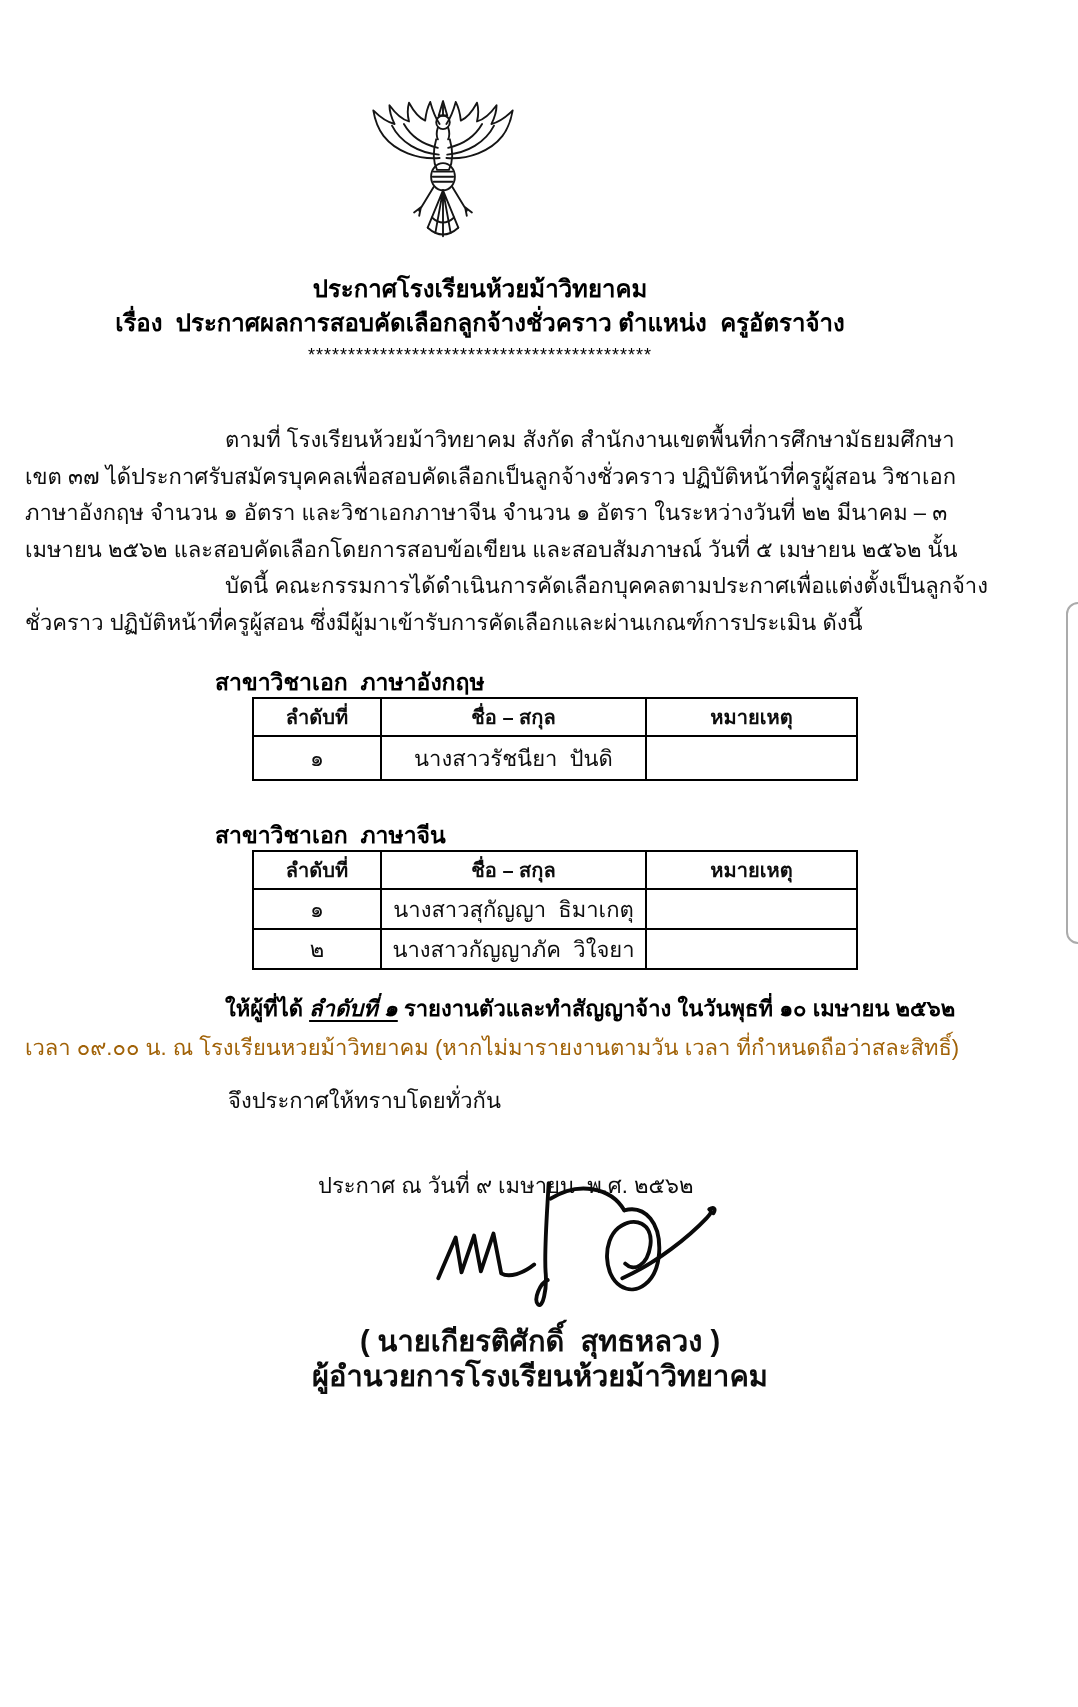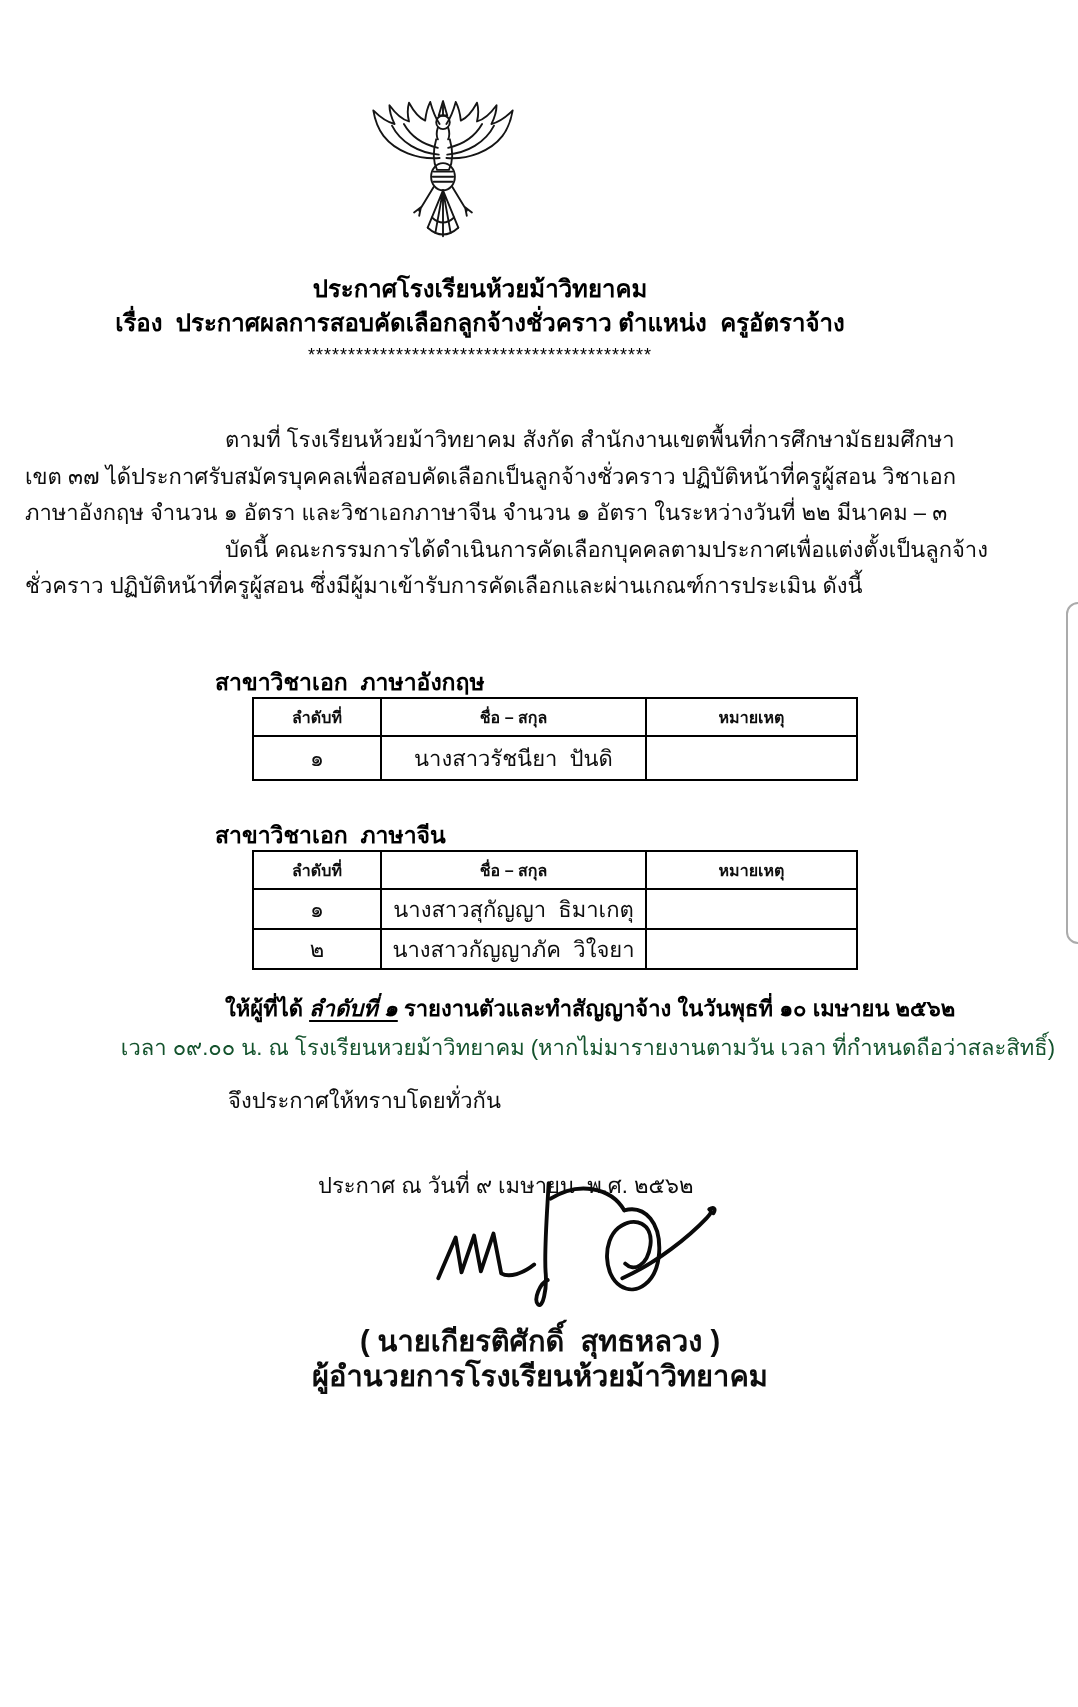--- a/index.html
+++ b/index.html
@@ -87,21 +87,21 @@
   .table-cn { top: 850px; }
   .result-table th, .result-table td {
     border: 2px solid #000;
     text-align: center;
     vertical-align: middle;
     white-space: pre-wrap;
   }
   .result-table th {
     font-weight: bold;
     height: 38px;
-    font-size: 16px;
+    font-size: 20px;
   }
   .result-table td { height: 44px; font-weight: normal; }
   .table-cn td { height: 40px; }
   .col-no   { width: 128px; }
   .col-name { width: 265px; }
   .col-note { width: 211px; }
 
   
   .report-line {
     position: absolute;
@@ -111,23 +111,22 @@
     font-weight: bold;
     color: #000;
     line-height: 32px;
   }
   .report-line .u { text-decoration: underline; text-underline-offset: 4px; font-style: italic; }
   .report-line2 {
     position: absolute;
     left: 25px; top: 1032px;
     width: 1030px;
     font-size: 22px;
-    color: #14532d;
+    color: #a16207;
     line-height: 32px;
-    text-align: right;
   }
 
   .announce-line {
     position: absolute;
     left: 228px; top: 1083px;
     font-size: 22px;
     color: #0d0d0d;
   }
   .date-line {
     position: absolute;
@@ -205,20 +204,21 @@
   <div class="header-block">
     <div class="doc-title txt">ประกาศโรงเรียนห้วยม้าวิทยาคม</div>
     <div class="doc-subject txt">เรื่อง  ประกาศผลการสอบคัดเลือกลูกจ้างชั่วคราว ตำแหน่ง  ครูอัตราจ้าง</div>
     <div class="star-divider txt">*******************************************</div>
   </div>
 
   <div class="body-text">
     <div class="txt indent">ตามที่ โรงเรียนห้วยม้าวิทยาคม สังกัด สำนักงานเขตพื้นที่การศึกษามัธยมศึกษา</div>
     <div class="txt">เขต ๓๗ ได้ประกาศรับสมัครบุคคลเพื่อสอบคัดเลือกเป็นลูกจ้างชั่วคราว ปฏิบัติหน้าที่ครูผู้สอน วิชาเอก</div>
     <div class="txt">ภาษาอังกฤษ จำนวน ๑ อัตรา และวิชาเอกภาษาจีน จำนวน ๑ อัตรา ในระหว่างวันที่ ๒๒ มีนาคม – ๓</div>
+    <div class="txt">เมษายน ๒๕๖๒ และสอบคัดเลือกโดยการสอบข้อเขียน และสอบสัมภาษณ์ วันที่ ๕ เมษายน ๒๕๖๒ นั้น</div>
     <div class="txt indent">บัดนี้ คณะกรรมการได้ดำเนินการคัดเลือกบุคคลตามประกาศเพื่อแต่งตั้งเป็นลูกจ้าง</div>
     <div class="txt">ชั่วคราว ปฏิบัติหน้าที่ครูผู้สอน ซึ่งมีผู้มาเข้ารับการคัดเลือกและผ่านเกณฑ์การประเมิน ดังนี้</div>
   </div>
 
   <div class="section-heading heading-en txt">สาขาวิชาเอก  ภาษาอังกฤษ</div>
 
   <table class="result-table table-en">
     <colgroup>
         <col class="col-no">
         <col class="col-name">

